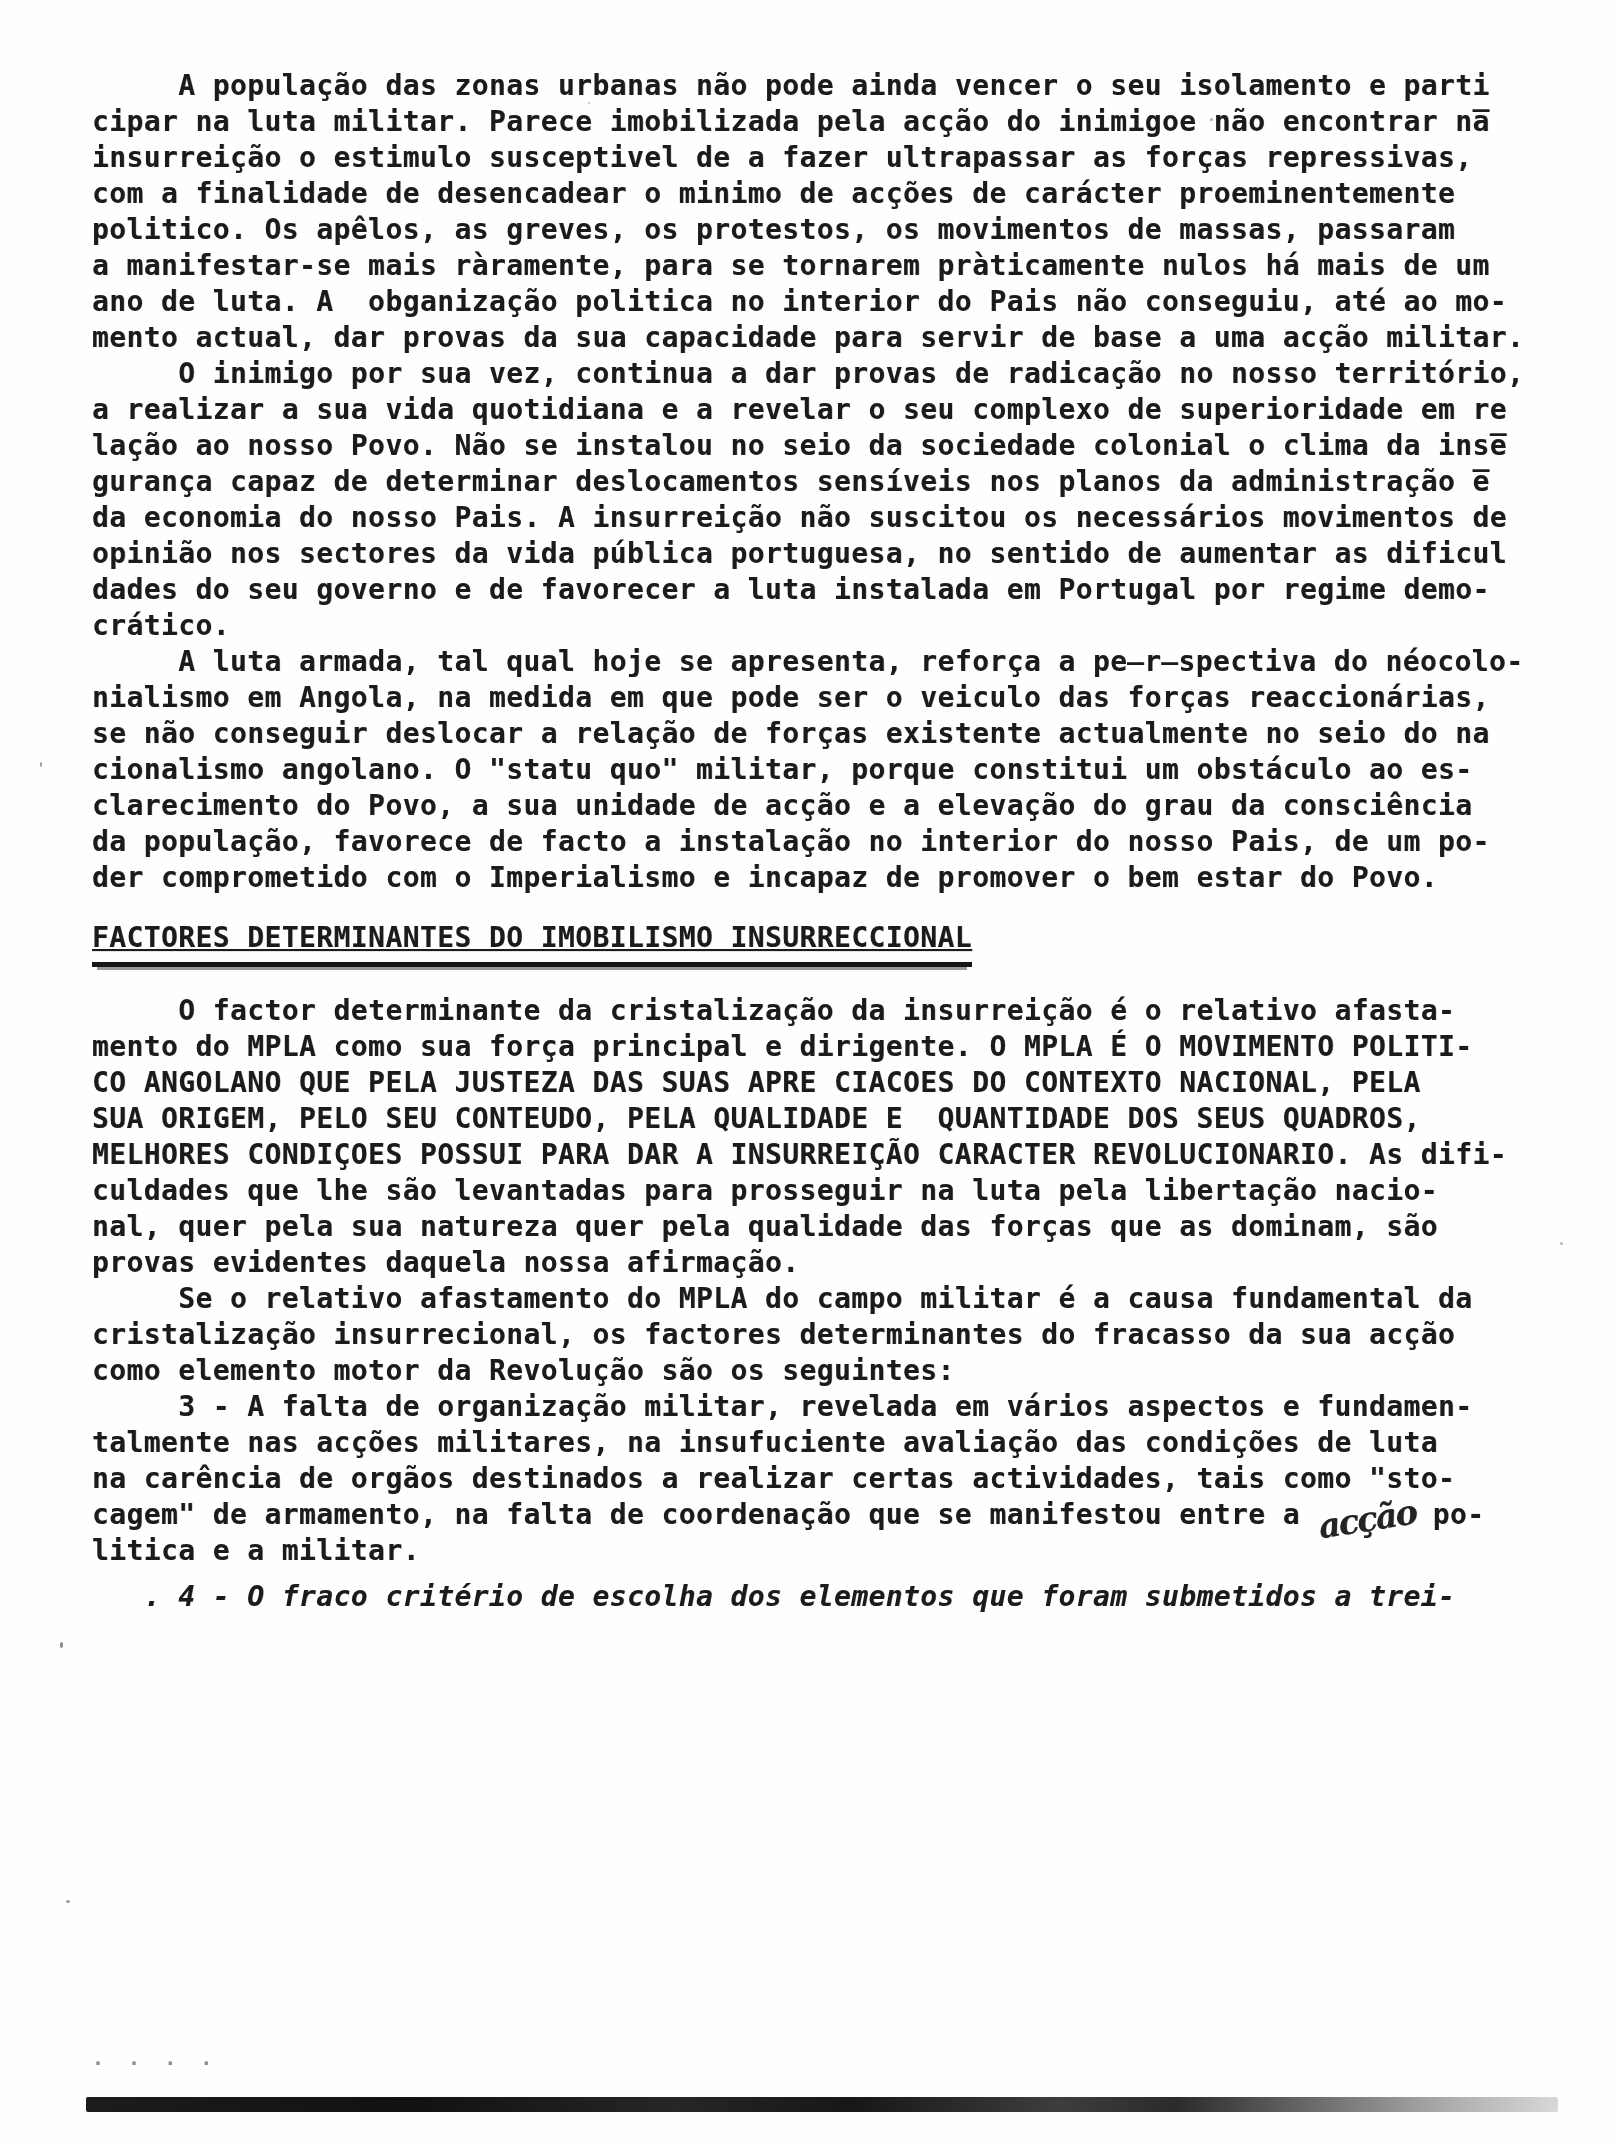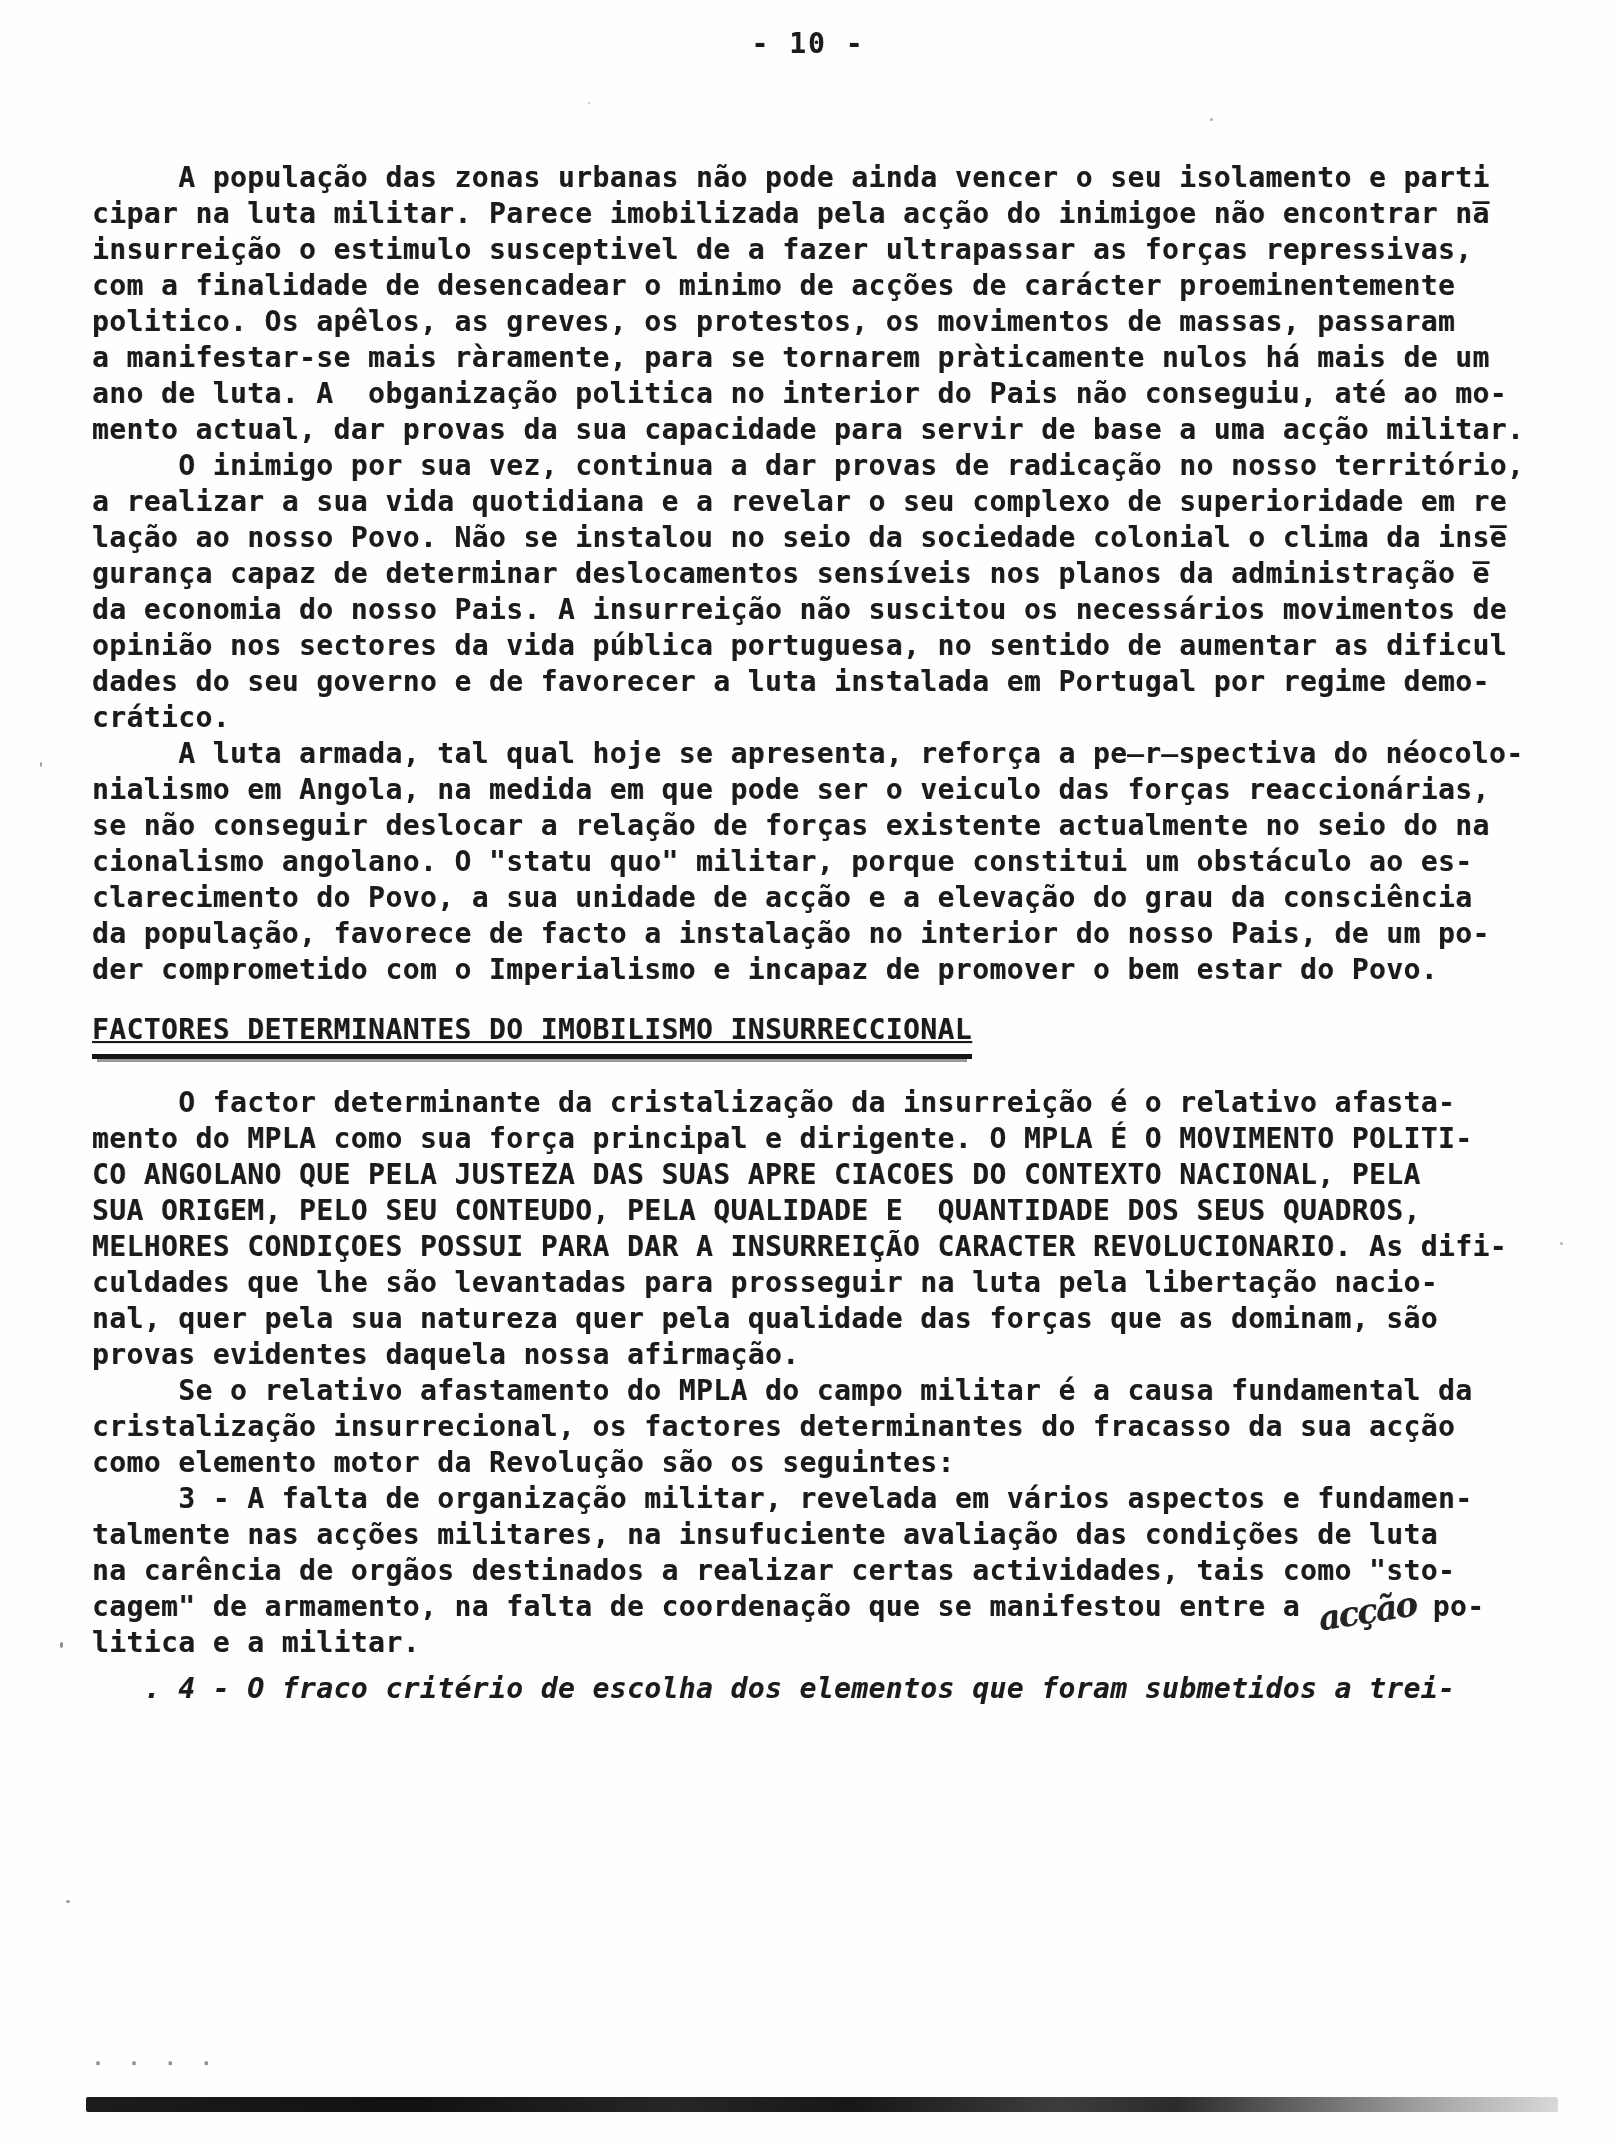--- a/index.html
+++ b/index.html
@@ -15,21 +15,21 @@
   }
   .page-number{
     padding-top:26px;
     text-align:center;
     font-size:28px;
     line-height:36px;
     letter-spacing:2px;
     text-shadow:0.4px 0.3px 0 rgba(0,0,0,0.35);
   }
   .body-text{
-    margin-top:98px;
+    margin-top:68px;
     padding-left:92px;
     padding-right:8px;
     font-size:28px;
     line-height:36px;
     letter-spacing:0.4px;
     text-shadow:0.4px 0.3px 0 rgba(0,0,0,0.35);
   }
   .para{
     white-space:pre-wrap;
     margin:0;
@@ -82,21 +82,20 @@
   .s3{ left:1210px; top:118px; width:3px; height:3px; background:#adadad;}
   .s4{ left:588px; top:102px; width:2px; height:2px; background:#bdbdbd;}
   .s5{ left:40px; top:762px; width:2px; height:5px;}
   .s6{ left:1560px; top:1242px; width:3px; height:3px; background:#b5b5b5;}
 </style>
 </head>
 <body>
 
 <div class="page">
 
-  <div class="page-number">- 10 -</div>
 
   <div class="body-text">
 
     <div class="para">     A população das zonas urbanas não pode ainda vencer o seu isolamento e parti
 cipar na luta militar. Parece imobilizada pela acção do inimigoe não encontrar na̅
 insurreição o estimulo susceptivel de a fazer ultrapassar as forças repressivas,
 com a finalidade de desencadear o minimo de acções de carácter proeminentemente
 politico. Os apêlos, as greves, os protestos, os movimentos de massas, passaram
 a manifestar-se mais ràramente, para se tornarem pràticamente nulos há mais de um
 ano de luta. A  obganização politica no interior do Pais não conseguiu, até ao mo-

